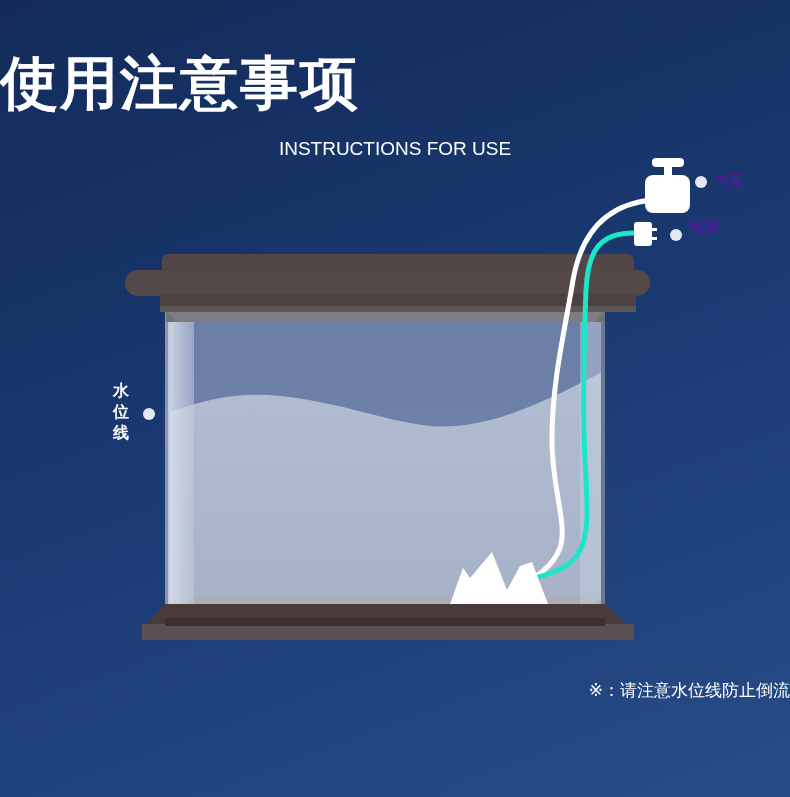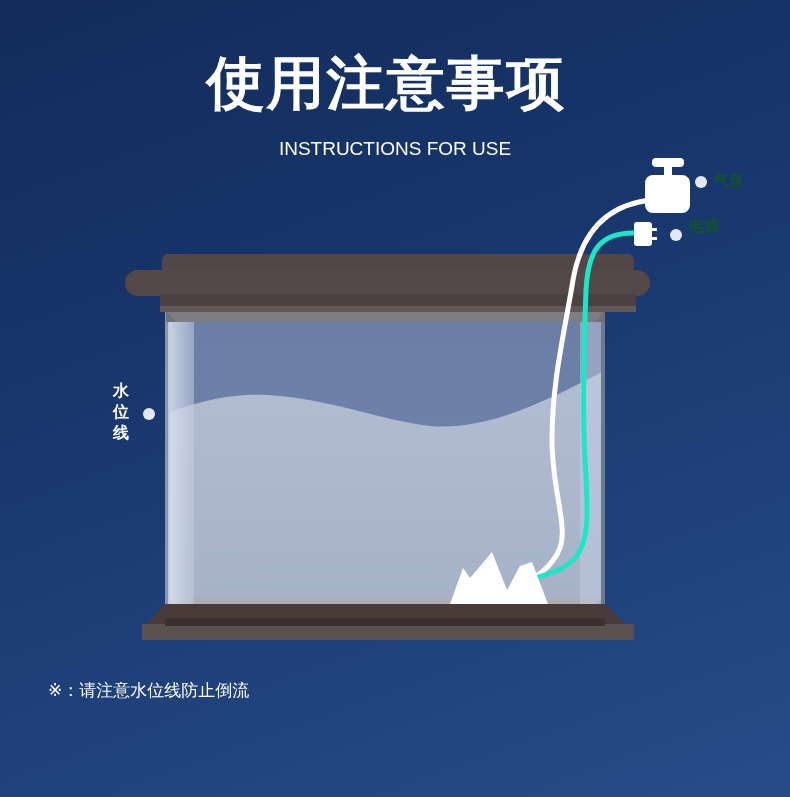--- a/index.html
+++ b/index.html
@@ -5,39 +5,39 @@
     * { margin: 0; padding: 0; box-sizing: border-box; }
     html, body { width: 790px; height: 797px; overflow: hidden; }
     body {
       position: relative;
       background: linear-gradient(160deg, #122b5a 0%, #1a3a72 50%, #284c88 100%);
       font-family: "DejaVu Sans", "Liberation Sans", sans-serif;
       color: #ffffff;
     }
     .title {
       position: absolute; left: 0; width: 773px; top: 48px;
-      text-align: center; font-size: 58px; font-weight: bold; letter-spacing: 2px;
+      font-size: 58px; font-weight: bold; letter-spacing: 2px;
       line-height: 70px;
     }
     .subtitle {
       position: absolute; left: 0; width: 790px; top: 136px;
       text-align: center; font-size: 19px; line-height: 26px;
       font-family: "Liberation Sans", sans-serif;
       letter-spacing: 0px;
     }
     svg.scene { position: absolute; left: 0; top: 0; }
-    .label { position: absolute; font-size: 15px; font-weight: bold; color: #14532d; }
+    .label { position: absolute; font-size: 15px; font-weight: bold; color: #4c1d95; }
     .dot { position: absolute; width: 12px; height: 12px; border-radius: 50%; background: #e4e8f4; }
     .water-label {
       position: absolute; left: 110px; top: 380px; width: 22px;
       font-size: 16px; font-weight: bold; line-height: 21px; text-align: center;
     }
     .note {
       position: absolute; left: 0; width: 790px; top: 678px;
-      text-align: left; font-size: 17px; line-height: 24px; color: #fff; padding-left: 48px;
+      text-align: right; font-size: 17px; line-height: 24px; color: #fff; padding-left: 48px;
     }
   </style>
 </head>
 <body>
 
 <div class="title">使用注意事项</div>
 <div class="subtitle">INSTRUCTIONS FOR USE</div>
 
 <svg class="scene" width="790" height="797" viewBox="0 0 790 797">
   <defs>

